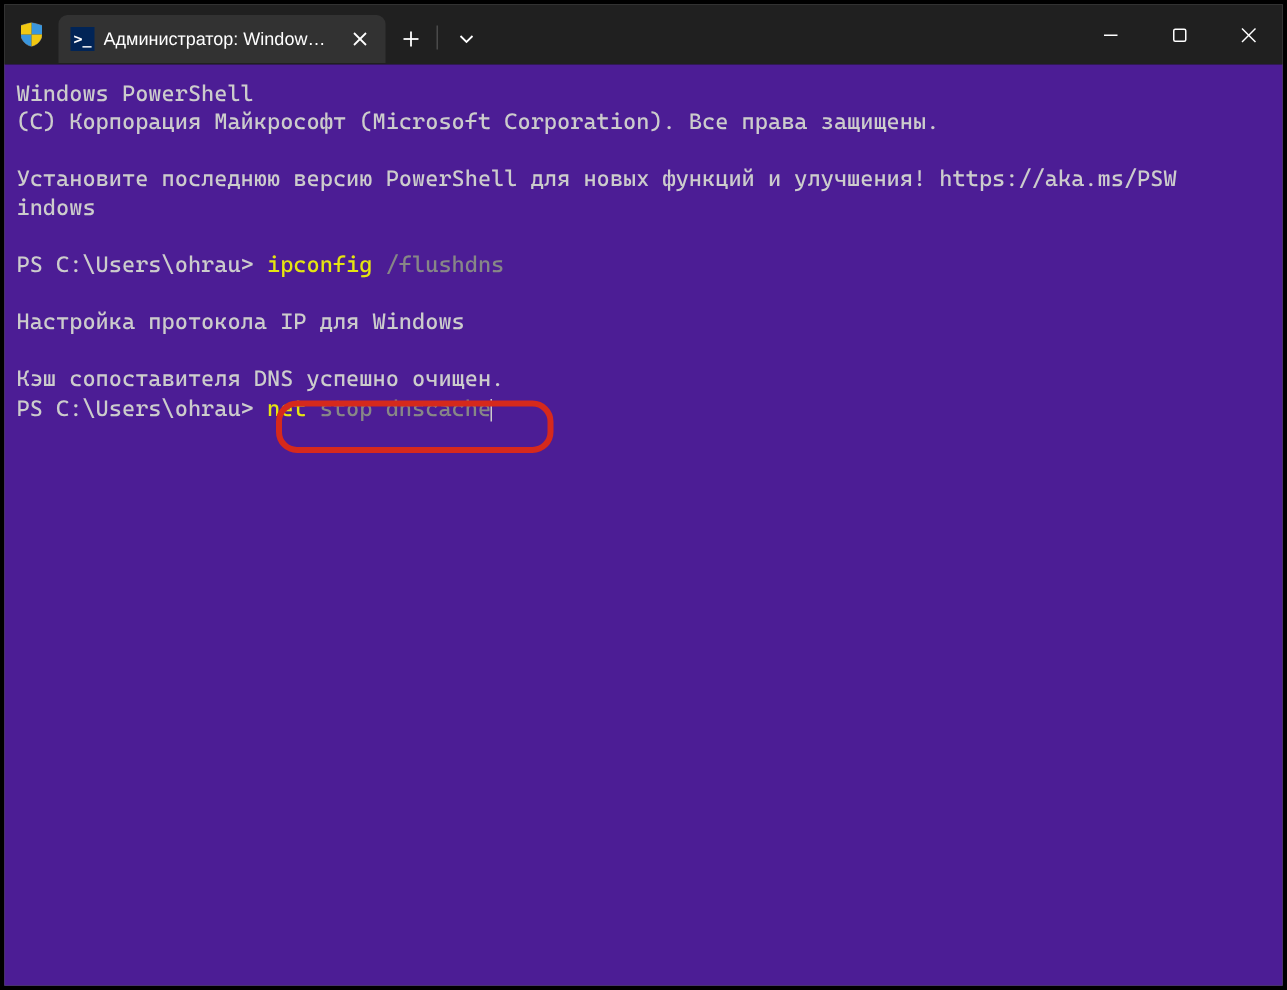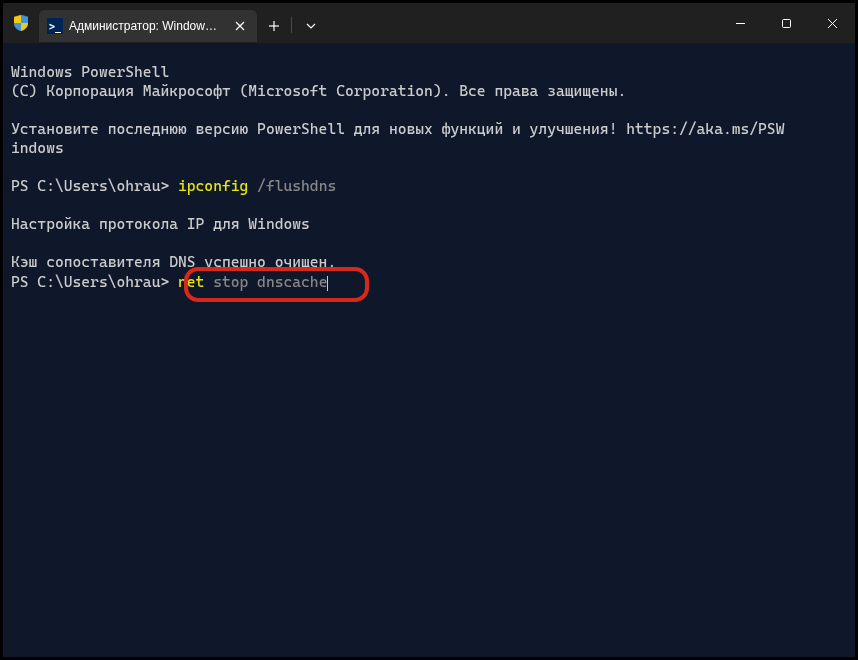--- a/index.html
+++ b/index.html
@@ -120,22 +120,22 @@
     }
     .win-btn {
       width: 46px;
       display: flex;
       align-items: center;
       justify-content: center;
       color: #fff;
     }
     .terminal {
       flex: 1;
-      background: #0f172a;
-      padding: 20px 8px;
+      background: #4c1d95;
+      padding: 10px 8px;
       color: #cccccc;
       font-size: 15px;
       line-height: 1.27;
       white-space: pre-wrap;
       word-break: break-all;
       overflow: hidden;
       position: relative;
       font-family: Consolas, 'Cascadia Mono', monospace;
     }
     .cmd-yellow {

